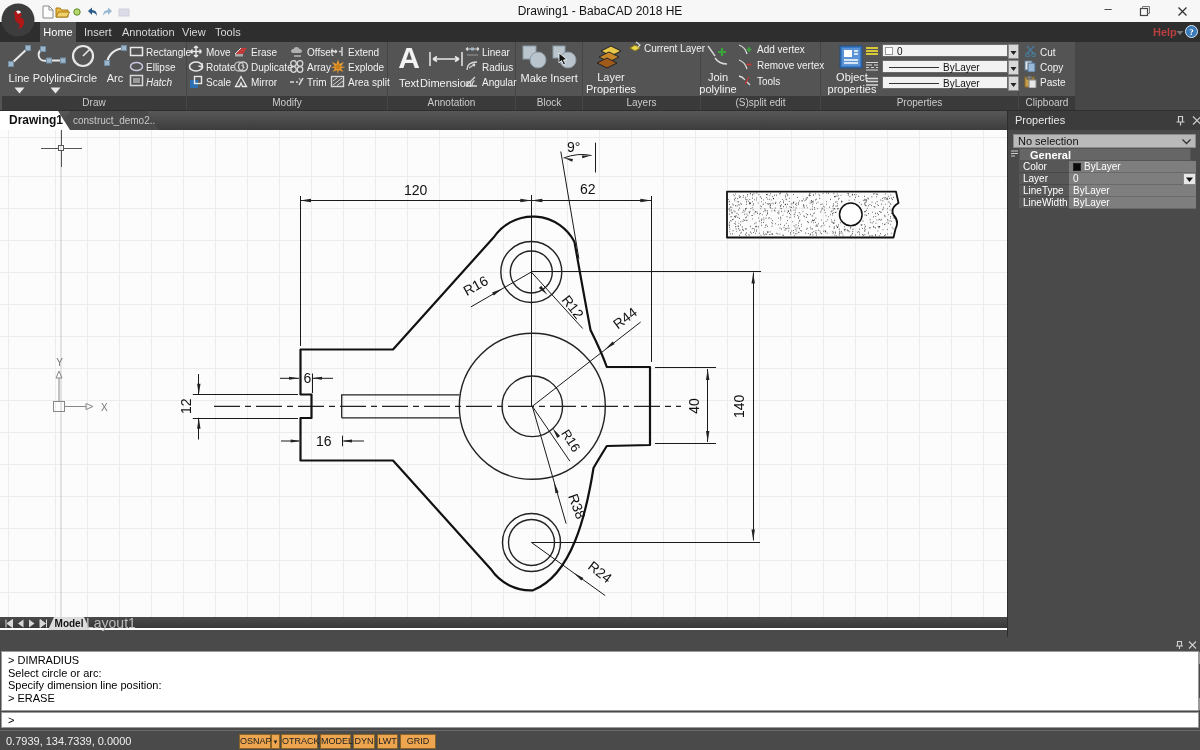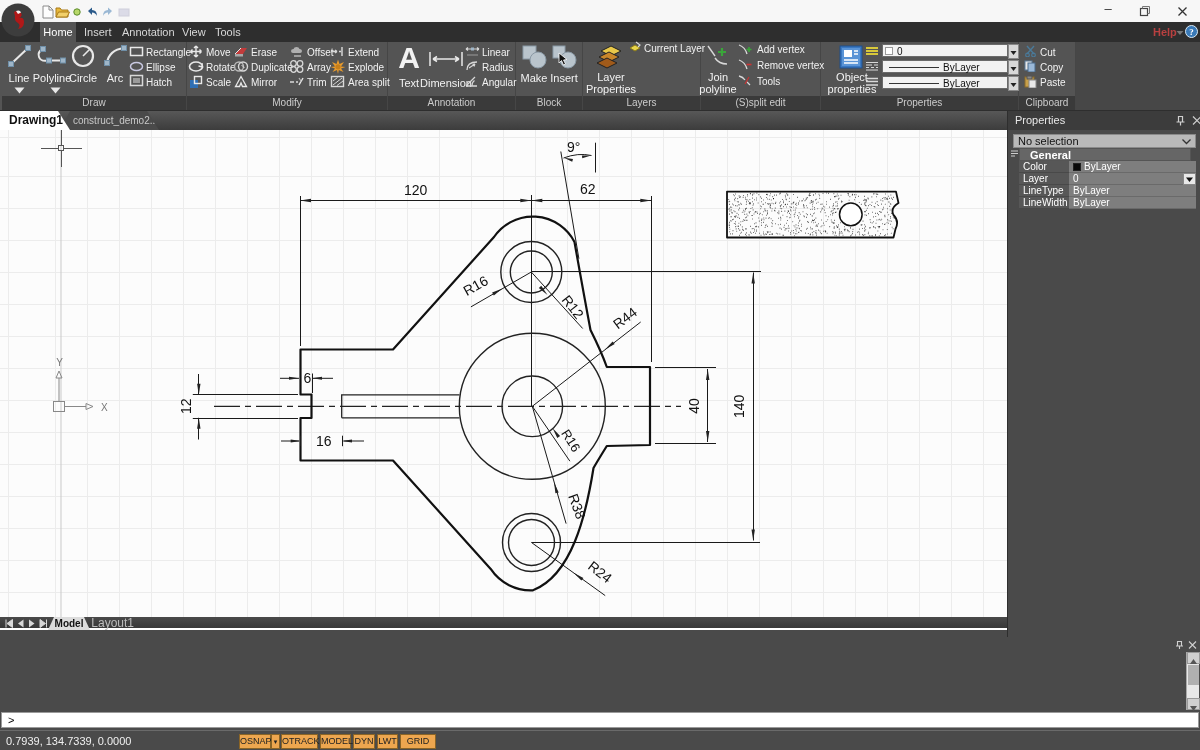--- a/index.html
+++ b/index.html
@@ -39,37 +39,38 @@
   #props { position:absolute; left:1007px; top:111px; width:193px; height:526px; background:#4a4a4a; border-left:1px solid #2e2e2e; }
   #props-hdr { position:absolute; left:0; top:0; width:193px; height:19px; background:#3c3c3c; color:#e8e8e8; font-size:11px; line-height:19px; padding-left:7px; }
   #props-combo { position:absolute; left:5px; top:23px; width:183px; height:14px; background:#b9b9b9; border:1px solid #8a8a8a; color:#111; font-size:11px; line-height:12px; padding-left:4px; }
   .prow { position:absolute; left:5px; width:183px; height:12px; font-size:10px; color:#fff; }
   .plabel { position:absolute; left:6px; top:0; width:50px; height:12px; background:#575757; border-bottom:1px solid #494949; line-height:12px; padding-left:4px; }
   .pval { position:absolute; left:56px; top:0; width:127px; height:12px; background:#7e7e7e; border-bottom:1px solid #6a6a6a; line-height:12px; padding-left:4px; }
 
   
   #modelbar { position:absolute; left:0; top:617px; width:1007px; height:13px; background:linear-gradient(#4a4a4a,#383838); border-bottom:2px solid #fff; }
   #mtab1 { position:absolute; left:48px; top:0; width:42px; height:13px; background:#dcdcdc; color:#111; font-weight:bold; font-size:10px; line-height:13px; text-align:center; clip-path:polygon(6px 0, 36px 0, 42px 13px, 0 13px); }
-  #mtab2 { position:absolute; left:86px; top:0; width:48px; height:13px; color:#bdbdbd; font-size:12px; line-height:13px; text-align:right; }
+  #mtab2 { position:absolute; left:86px; top:0; width:48px; height:13px; color:#bdbdbd; font-size:14px; line-height:13px; text-align:left; }
 
   
   #cmdhdr { position:absolute; left:0; top:632px; width:1200px; height:19px; background:linear-gradient(#404040,#2e2e2e); color:#e5e5e5; font-size:11px; line-height:21px; padding-left:7px; }
   #cmdtext { position:absolute; left:1px; top:651px; width:1198px; height:60px; background:#fff; border:1px solid #9a9a9a; color:#000; font-size:11px; line-height:12.5px; padding:2px 0 0 6px; }
   #cmdinput { position:absolute; left:1px; top:712px; width:1198px; height:16px; background:#fff; border:1px solid #9a9a9a; color:#000; font-size:11px; line-height:14px; padding-left:6px; }
 
   
   #status { position:absolute; left:0; top:730px; width:1200px; height:20px; background:#4a4a4a; border-top:1px solid #6a6a6a; }
   #coords { position:absolute; left:6px; top:4px; color:#f0f0f0; font-size:11px; }
   .sbtn { position:absolute; top:3px; height:15px; background:#eda64f; border:1px solid #8a6426; color:#222; font-size:9px; line-height:13px; text-align:center; letter-spacing:0; }
 </style>
 </head>
 <body>
 <div id="app">
 
   <div id="titlebar">
+    <div id="title-text">Drawing1 - BabaCAD 2018 HE</div>
     <svg style="position:absolute;left:41px;top:5px" width="14" height="14">
         <path d="M2 1 L8 1 L12 5 L12 13 L2 13 Z" fill="#fdfdfd" stroke="#8a8a8a"></path>
         <path d="M8 1 L8 5 L12 5" fill="none" stroke="#8a8a8a"></path>
       </svg>
     <svg style="position:absolute;left:55px;top:5px" width="15" height="14">
         <path d="M1 3 L5 3 L6.5 5 L13 5 L13 12 L1 12 Z" fill="#e8b83a" stroke="#a87a1a"></path>
         <path d="M1 12 L3.5 7 L14.5 7 L12 12 Z" fill="#f2d06a" stroke="#a87a1a"></path>
       </svg>
     <svg style="position:absolute;left:73px;top:8px" width="8" height="8">
         <circle cx="4" cy="4" r="3.2" fill="#b8d86a" stroke="#5a8a2a"></circle>
@@ -169,21 +170,21 @@
         </svg>
 <div class="rtxt" style="left:146px;top:46px;">Rectangle</div>
 <svg class="abs" style="left:129px;top:61px" width="15" height="11">
           <ellipse cx="7.5" cy="5.5" rx="6" ry="4" fill="none" stroke="#c9c9e2" stroke-width="1.5"></ellipse>
         </svg>
 <div class="rtxt" style="left:146px;top:61px;">Ellipse</div>
 <svg class="abs" style="left:129px;top:74px" width="15" height="13">
           <rect x="1.5" y="1.5" width="12" height="10" fill="none" stroke="#d8d8d8" stroke-width="1.5"></rect>
           <rect x="4" y="4" width="7" height="5" fill="#9a9a9a"></rect>
         </svg>
-<div class="rtxt" style="left:146px;top:76px;">Hatch</div>
+<div class="rtxt" style="left:146px;top:76px;font-style:italic;">Hatch</div>
 <svg class="abs" style="left:189px;top:45px" width="14" height="13">
           <path d="M7 1 L7 12 M1.5 6.5 L12.5 6.5 M7 1 L5 3 M7 1 L9 3 M7 12 L5 10 M7 12 L9 10 M1.5 6.5 L3.5 4.5 M1.5 6.5 L3.5 8.5 M12.5 6.5 L10.5 4.5 M12.5 6.5 L10.5 8.5" stroke="#e8e8e8" stroke-width="1.4" fill="none"></path>
         </svg>
 <div class="rtxt" style="left:206px;top:45.5px;">Move</div>
 <svg class="abs" style="left:188px;top:60px" width="16" height="13">
           <ellipse cx="8" cy="6.5" rx="6.5" ry="4.5" fill="none" stroke="#e8e8e8" stroke-width="1.6"></ellipse>
           <path d="M14 3 L14.5 7 L10.5 6" fill="none" stroke="#e8e8e8" stroke-width="1.4"></path>
         </svg>
 <div class="rtxt" style="left:206px;top:61px;">Rotate</div>
 <svg class="abs" style="left:189px;top:75px" width="14" height="14">
@@ -545,20 +546,21 @@
     </svg>
   <div style="position:absolute;left:1186px;top:652px;width:13px;height:58px;background:#e8e8e8;border-left:1px solid #aaa;">
     <div style="position:absolute;left:0;top:0;width:13px;height:12px;background:#d0d0d0;border:1px solid #999;"><svg width="11" height="10">
           <path d="M5.5 2 L2 7 L9 7 Z" fill="#555"></path>
         </svg></div>
     <div style="position:absolute;left:0;top:46px;width:13px;height:12px;background:#d0d0d0;border:1px solid #999;"><svg width="11" height="10">
           <path d="M5.5 8 L2 3 L9 3 Z" fill="#555"></path>
         </svg></div>
     <div style="position:absolute;left:1px;top:13px;width:11px;height:20px;background:#b0b0b0;"></div>
   </div>
+  <div id="cmdtext">&gt; DIMRADIUS<br>Select circle or arc:<br>Specify dimension line position:<br>&gt; ERASE</div>
   <div id="cmdinput">&gt;</div>
 
   <div id="status">
     <div id="coords">0.7939, 134.7339, 0.0000</div>
     <div class="sbtn" style="left:239px; width:32px;">OSNAP</div>
     <div class="sbtn" style="left:271px; width:9px; font-size:7px;">▾</div>
     <div class="sbtn" style="left:281px; width:37px;">OTRACK</div>
     <div class="sbtn" style="left:320px; width:31px;">MODEL</div>
     <div class="sbtn" style="left:353px; width:22px;">DYN</div>
     <div class="sbtn" style="left:377px; width:21px;">LWT</div>

